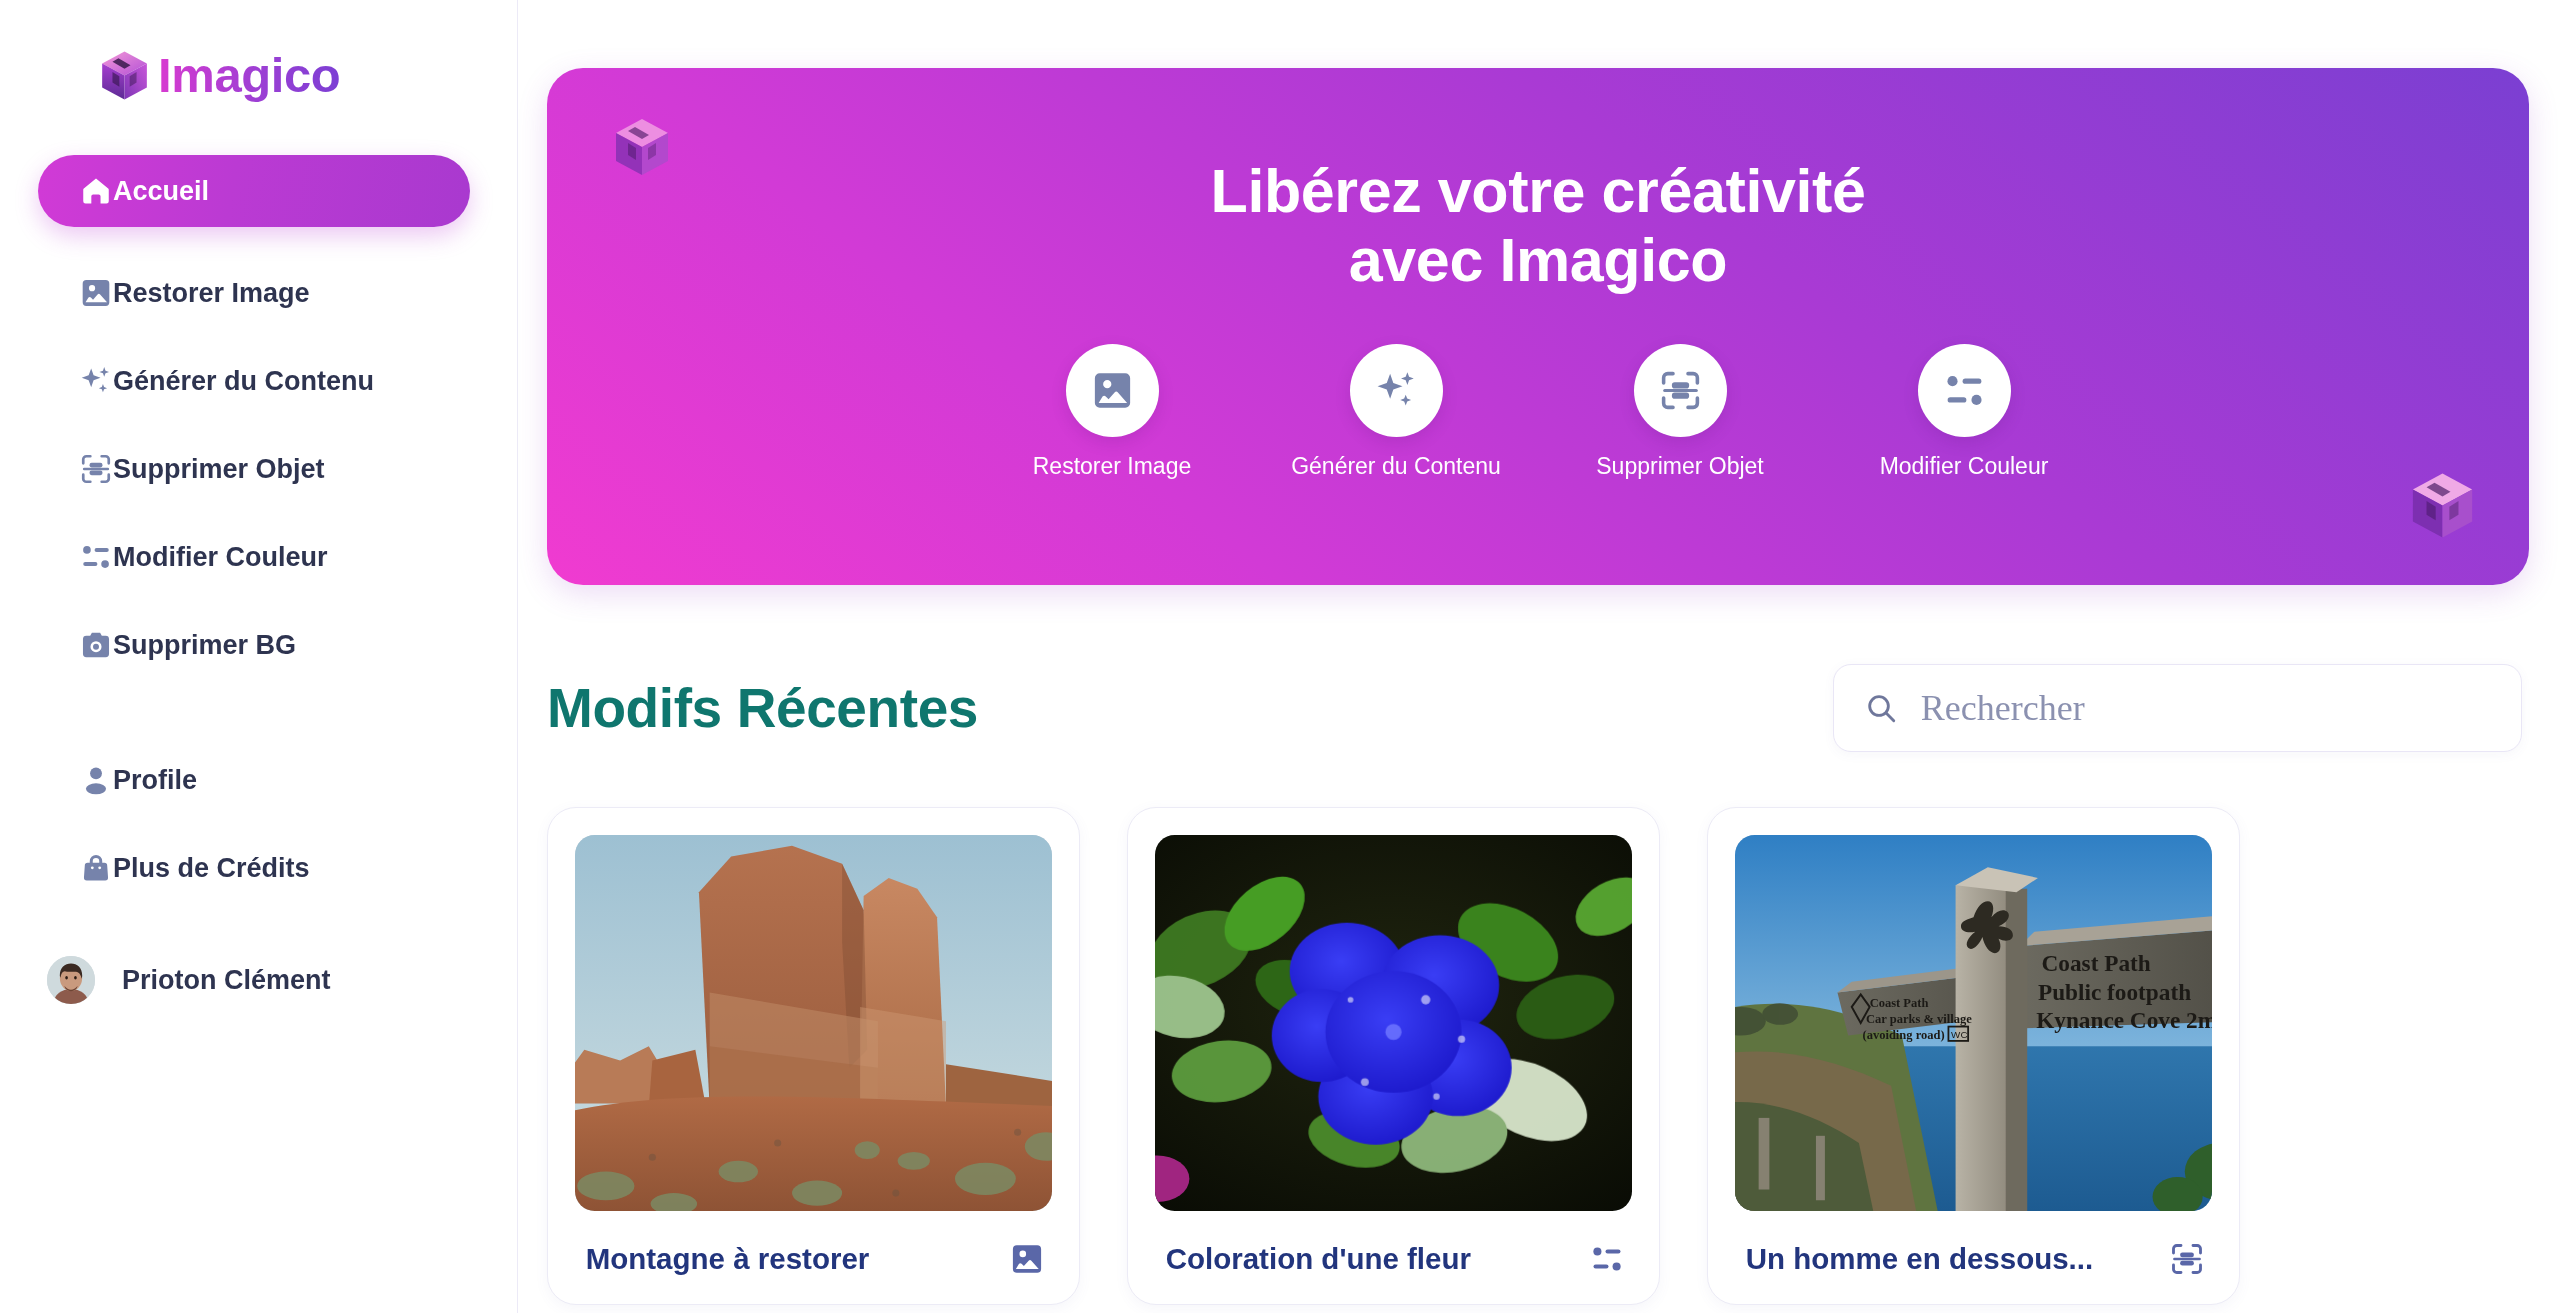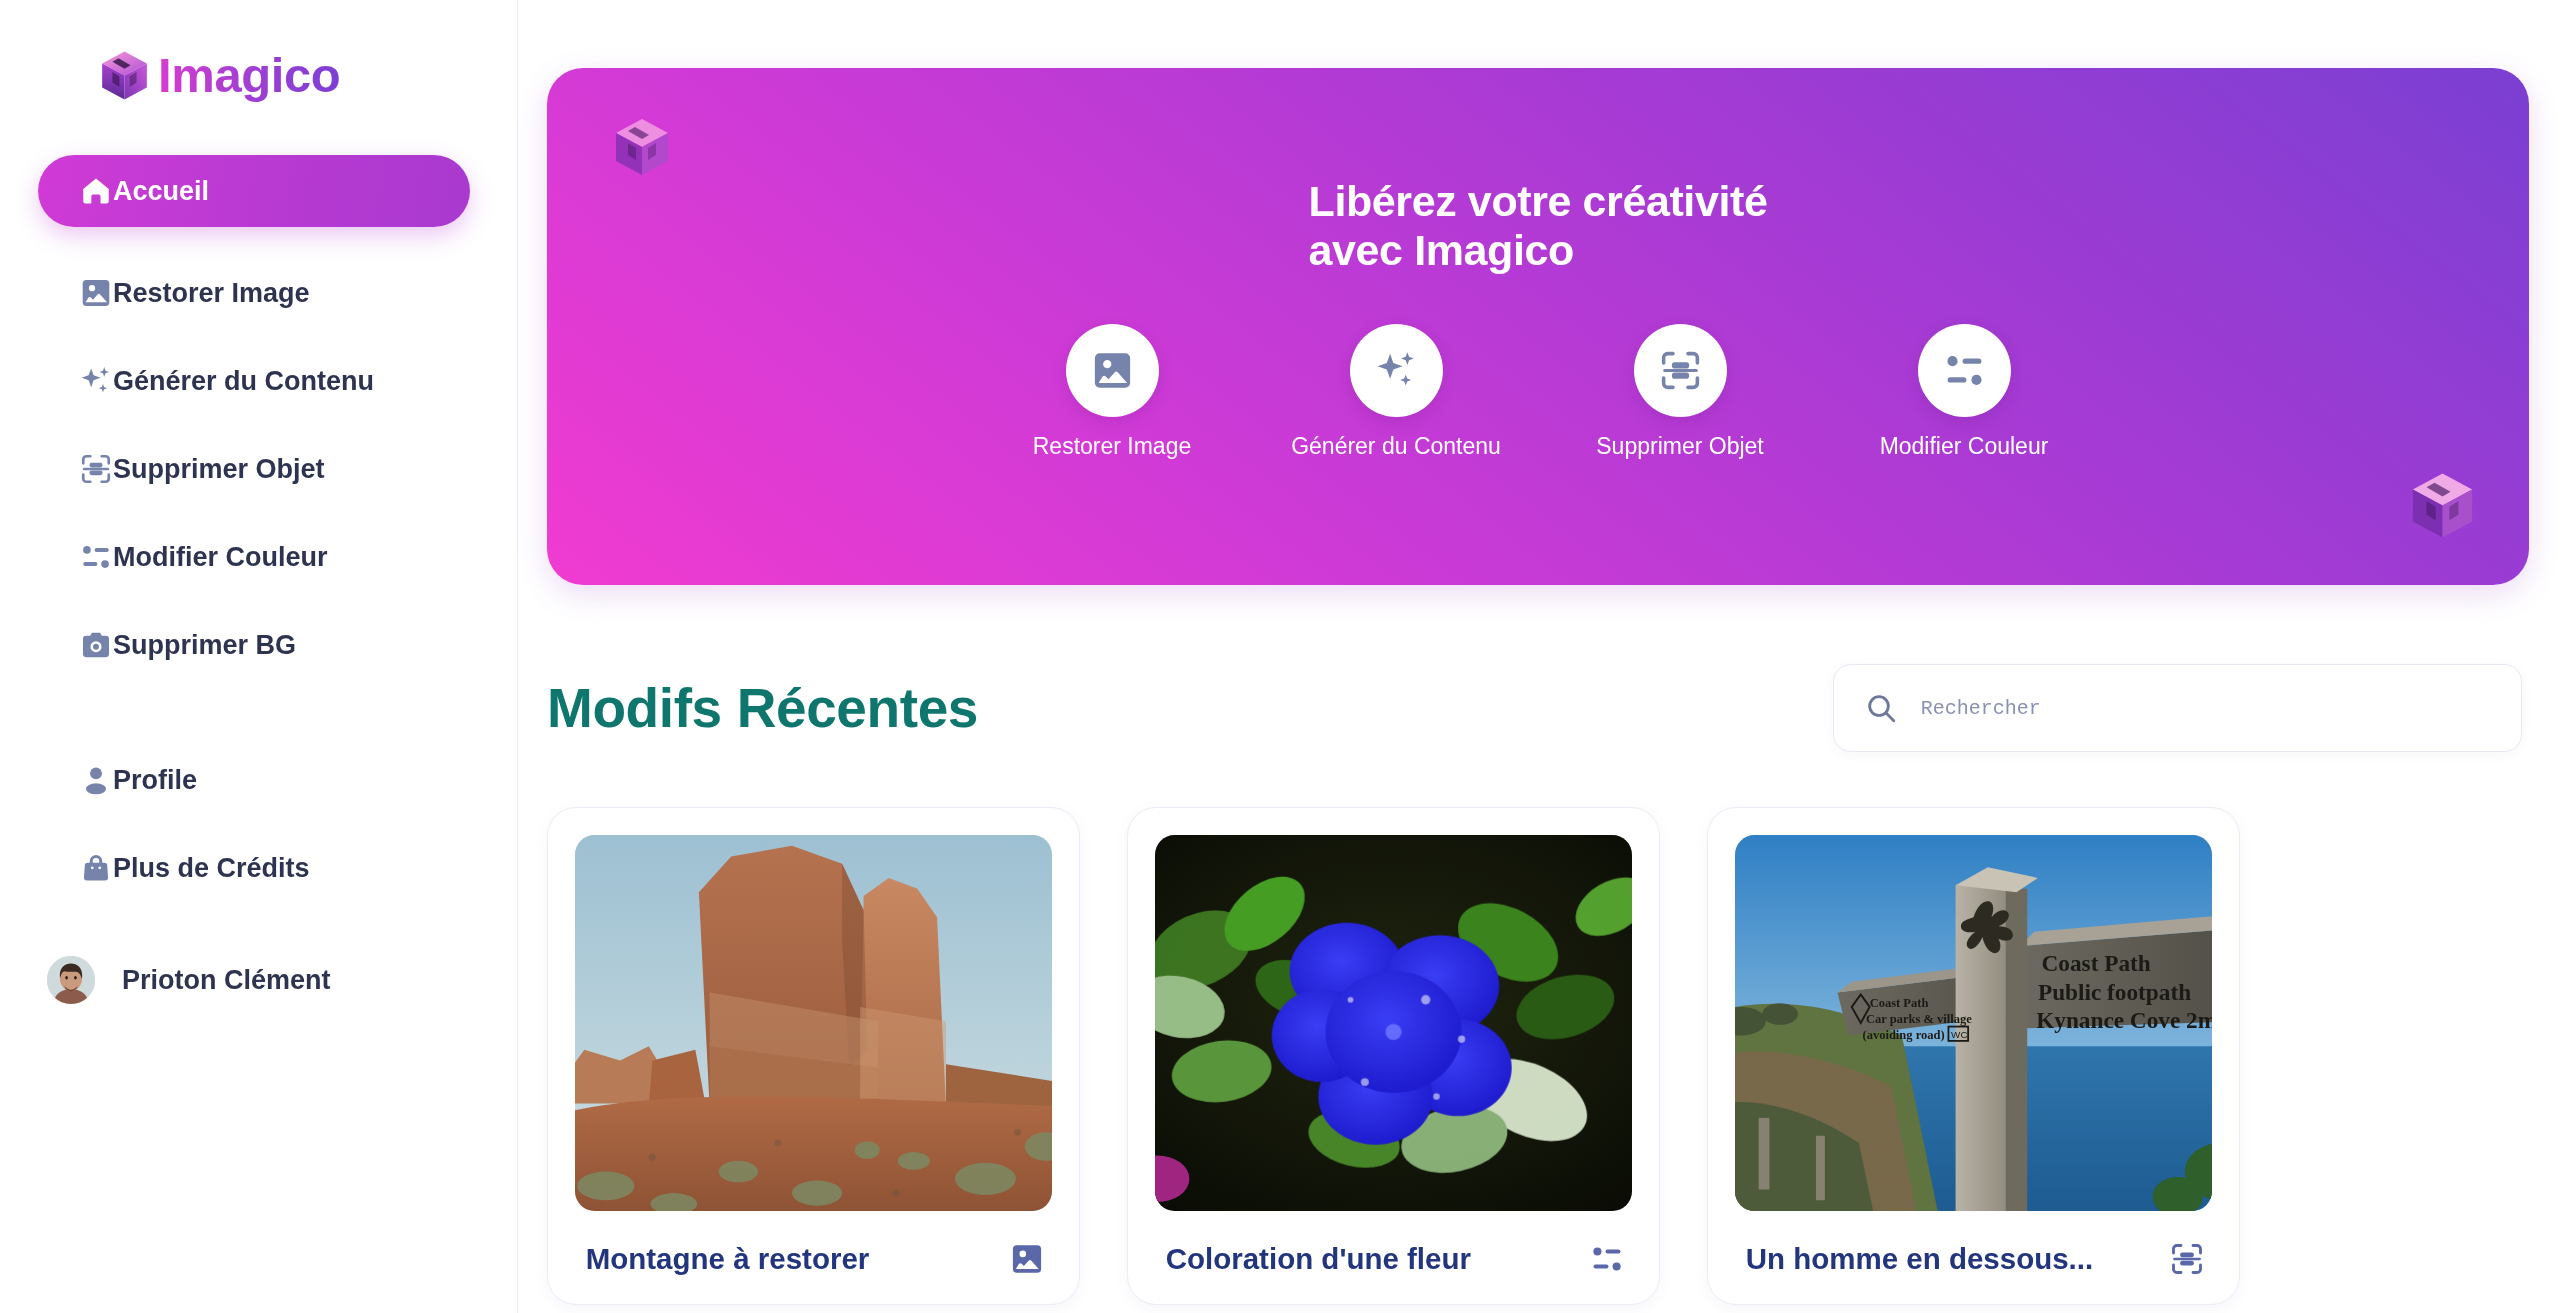--- a/index.html
+++ b/index.html
@@ -110,24 +110,24 @@
     flex-direction: column;
     align-items: center;
     justify-content: center;
     box-shadow: 0 9px 30px rgba(150,60,200,0.18);
   }
   .hero-logo-tl { position: absolute; left: 63px; top: 47px; width: 64px; height: 64px; opacity: .92; }
   .hero-logo-br { position: absolute; right: 50px; bottom: 43px; width: 73px; height: 73px; opacity: .95; }
 
   .hero-title {
     color: #ffffff;
-    font-size: 43px;
+    font-size: 61px;
     font-weight: 700;
     line-height: 1.12;
-    text-align: left;
+    text-align: center;
     letter-spacing: -0.4px;
     margin-top: -16px;
   }
   .hero-title span { display: block; }
 
   .hero-actions {
     display: flex;
     gap: 114px;
     margin-top: 50px;
   }
@@ -167,22 +167,22 @@
     gap: 23px;
     padding: 0 30px;
     box-shadow: 0 2.7px 10.7px rgba(100,90,160,0.05);
   }
   .search-wrap svg { width: 34px; height: 34px; flex: 0 0 34px; display: block; }
   .search-input {
     flex: 1 1 auto;
     border: none;
     outline: none;
     background: transparent;
-    font-family: Liberation Mono, monospace;
-    font-size: 20px;
+    font-family: Liberation Serif, serif;
+    font-size: 36px;
     color: #1d4ed8;
   }
   .search-input::placeholder { color: #8b91b0; }
 
   
   .cards {
     display: flex;
     gap: 47px;
     margin-top: 55px;
   }

